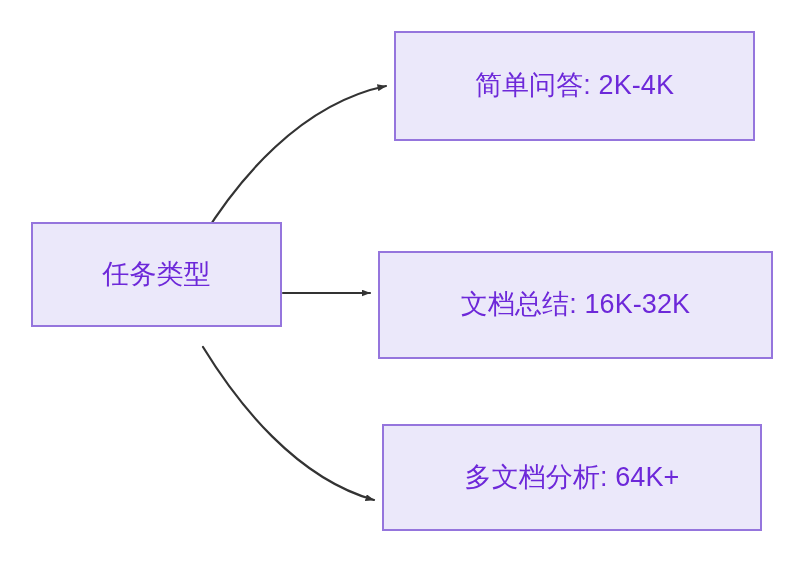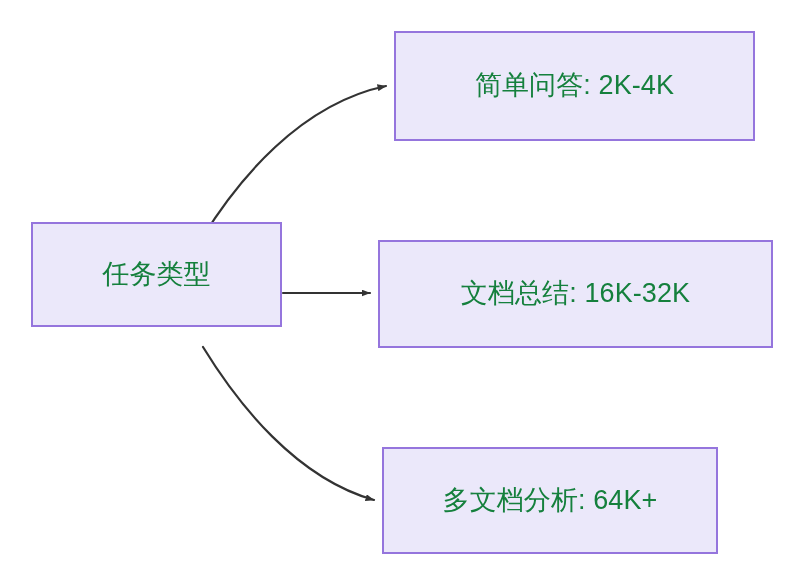--- a/index.html
+++ b/index.html
@@ -37,29 +37,29 @@
     border: 2px solid #9575dd;
     border-radius: 0;
     display: flex;
     align-items: center;
     justify-content: center;
     padding: 0 10px;
   }
   .node-label {
     font-size: 27px;
     line-height: 1.15;
-    color: #15803d;
+    color: #6d28d9;
     white-space: nowrap;
     text-align: left;
     letter-spacing: 0.1px;
   }
   #node-source   { left: 31px;  top: 222px; width: 251px; height: 105px; }
   #node-simple-qa{ left: 394px; top: 31px;  width: 361px; height: 110px; }
-  #node-doc-sum  { left: 378px; top: 240px; width: 395px; height: 108px; }
-  #node-multi-doc{ left: 382px; top: 447px; width: 336px; height: 107px; }
+  #node-doc-sum  { left: 378px; top: 251px; width: 395px; height: 108px; }
+  #node-multi-doc{ left: 382px; top: 424px; width: 380px; height: 107px; }
 </style>
 </head>
 <body>
 
 <div id="diagram-canvas">
 
   <svg id="edge-layer" viewBox="0 0 787 572" width="787" height="572" xmlns="http://www.w3.org/2000/svg">
     <defs>
       <marker id="arrowhead" markerWidth="9" markerHeight="7" refX="8.5" refY="3.5" orient="auto" markerUnits="userSpaceOnUse">
         <polygon points="0,0 9,3.5 0,7" fill="#333333"></polygon>

